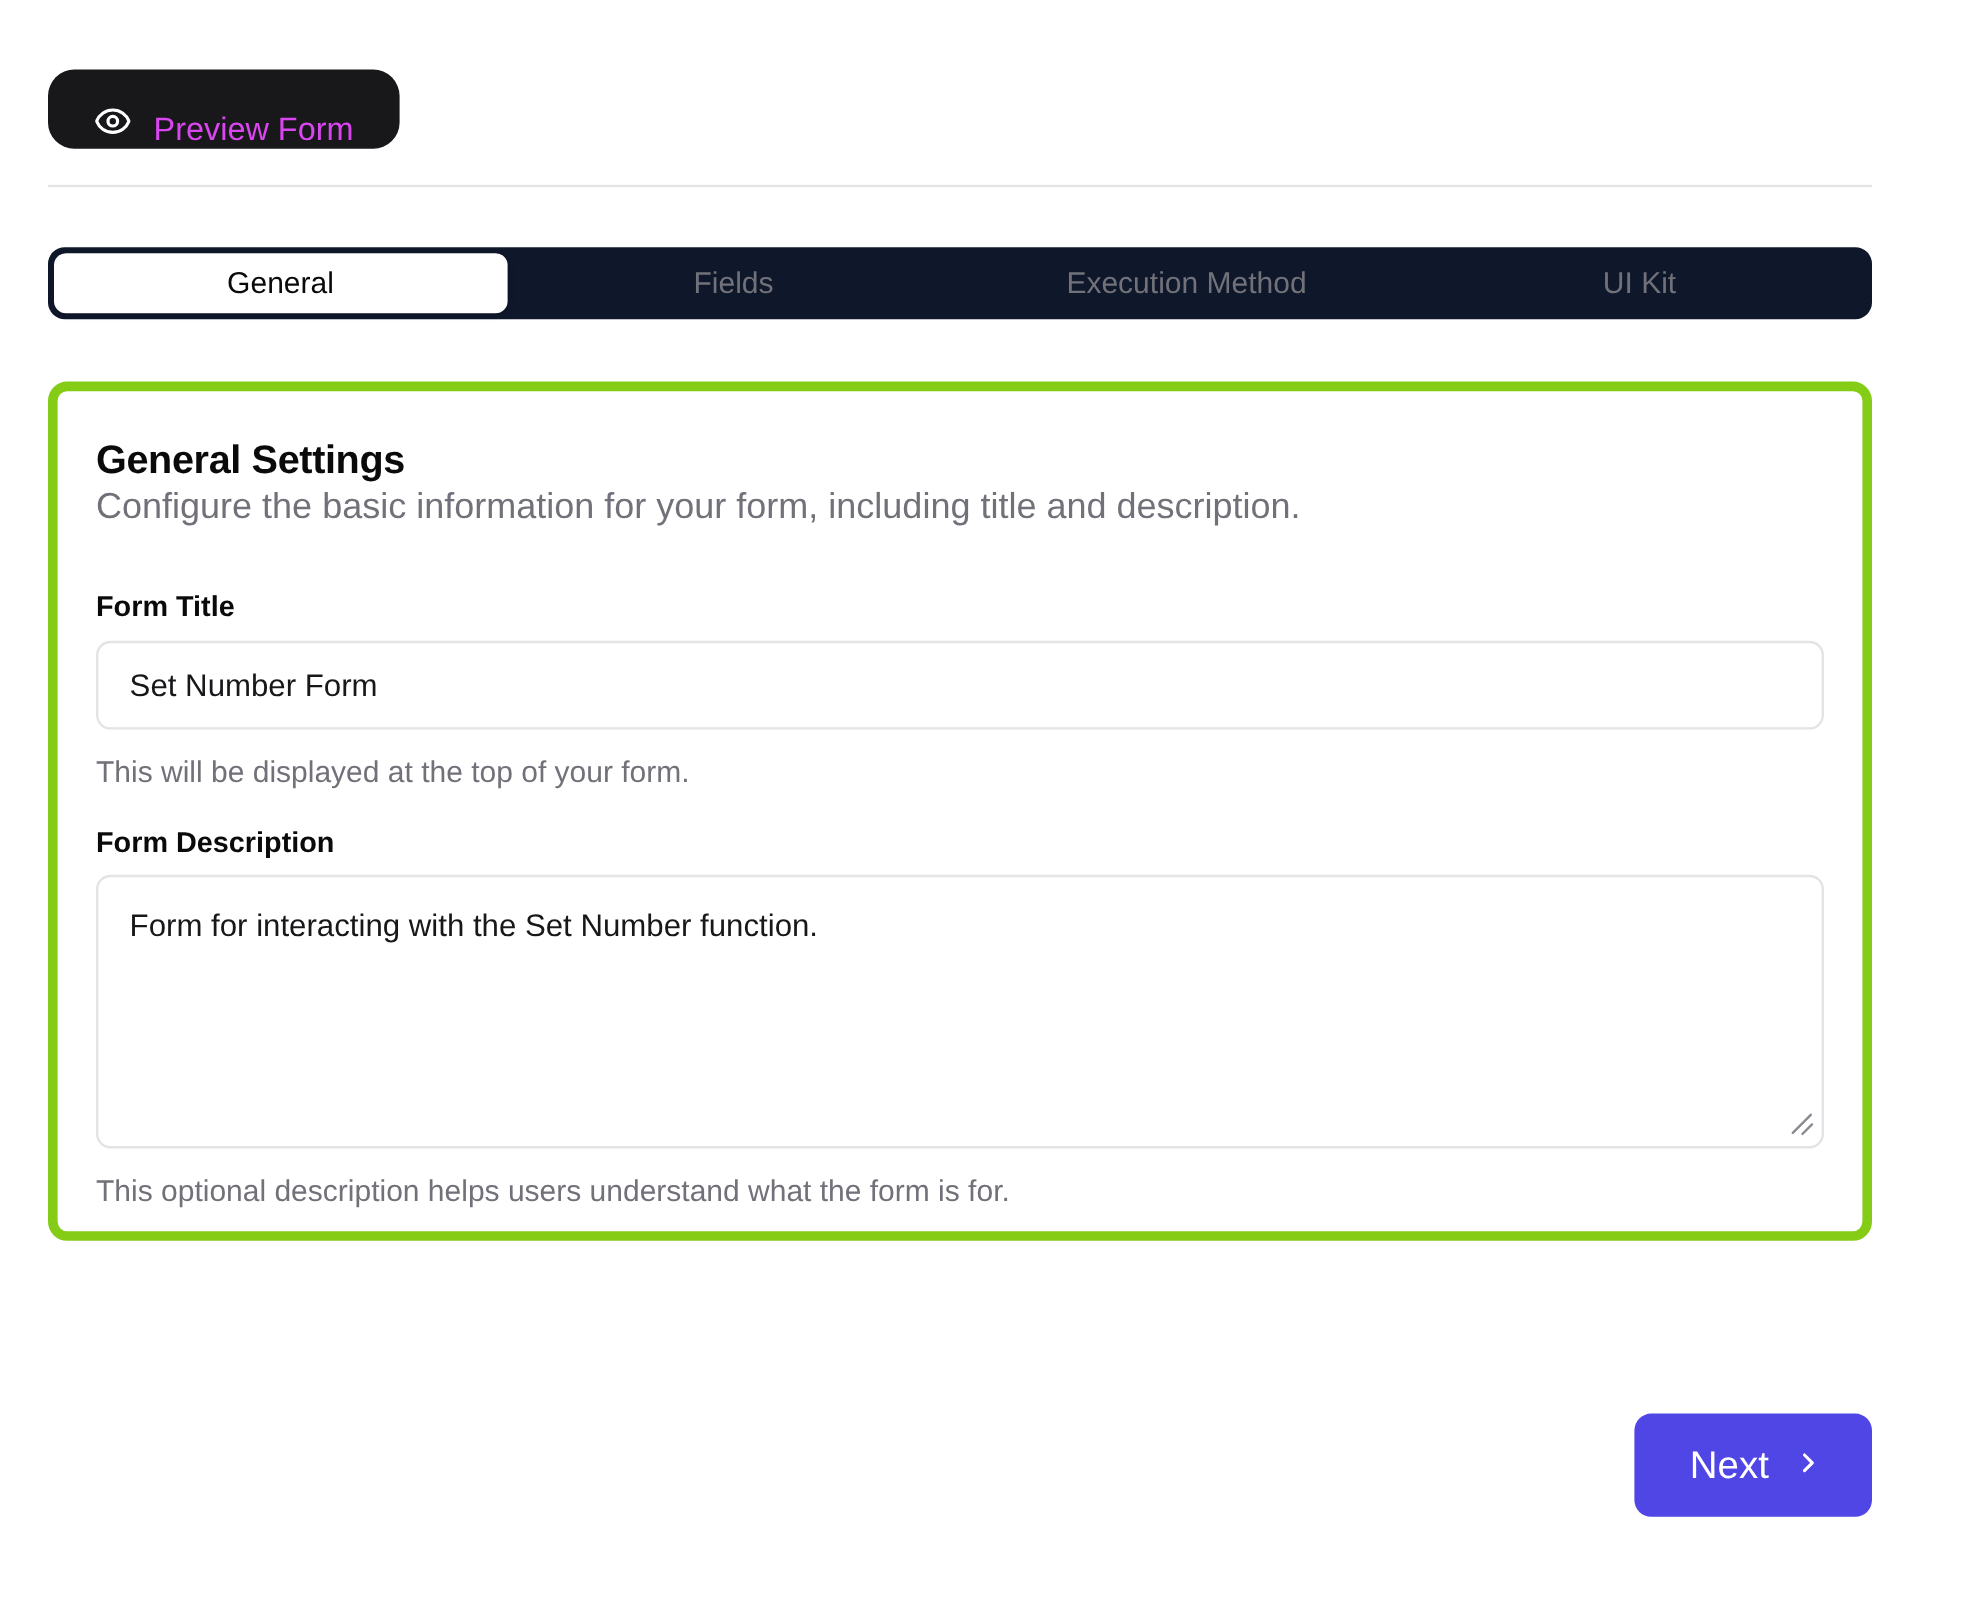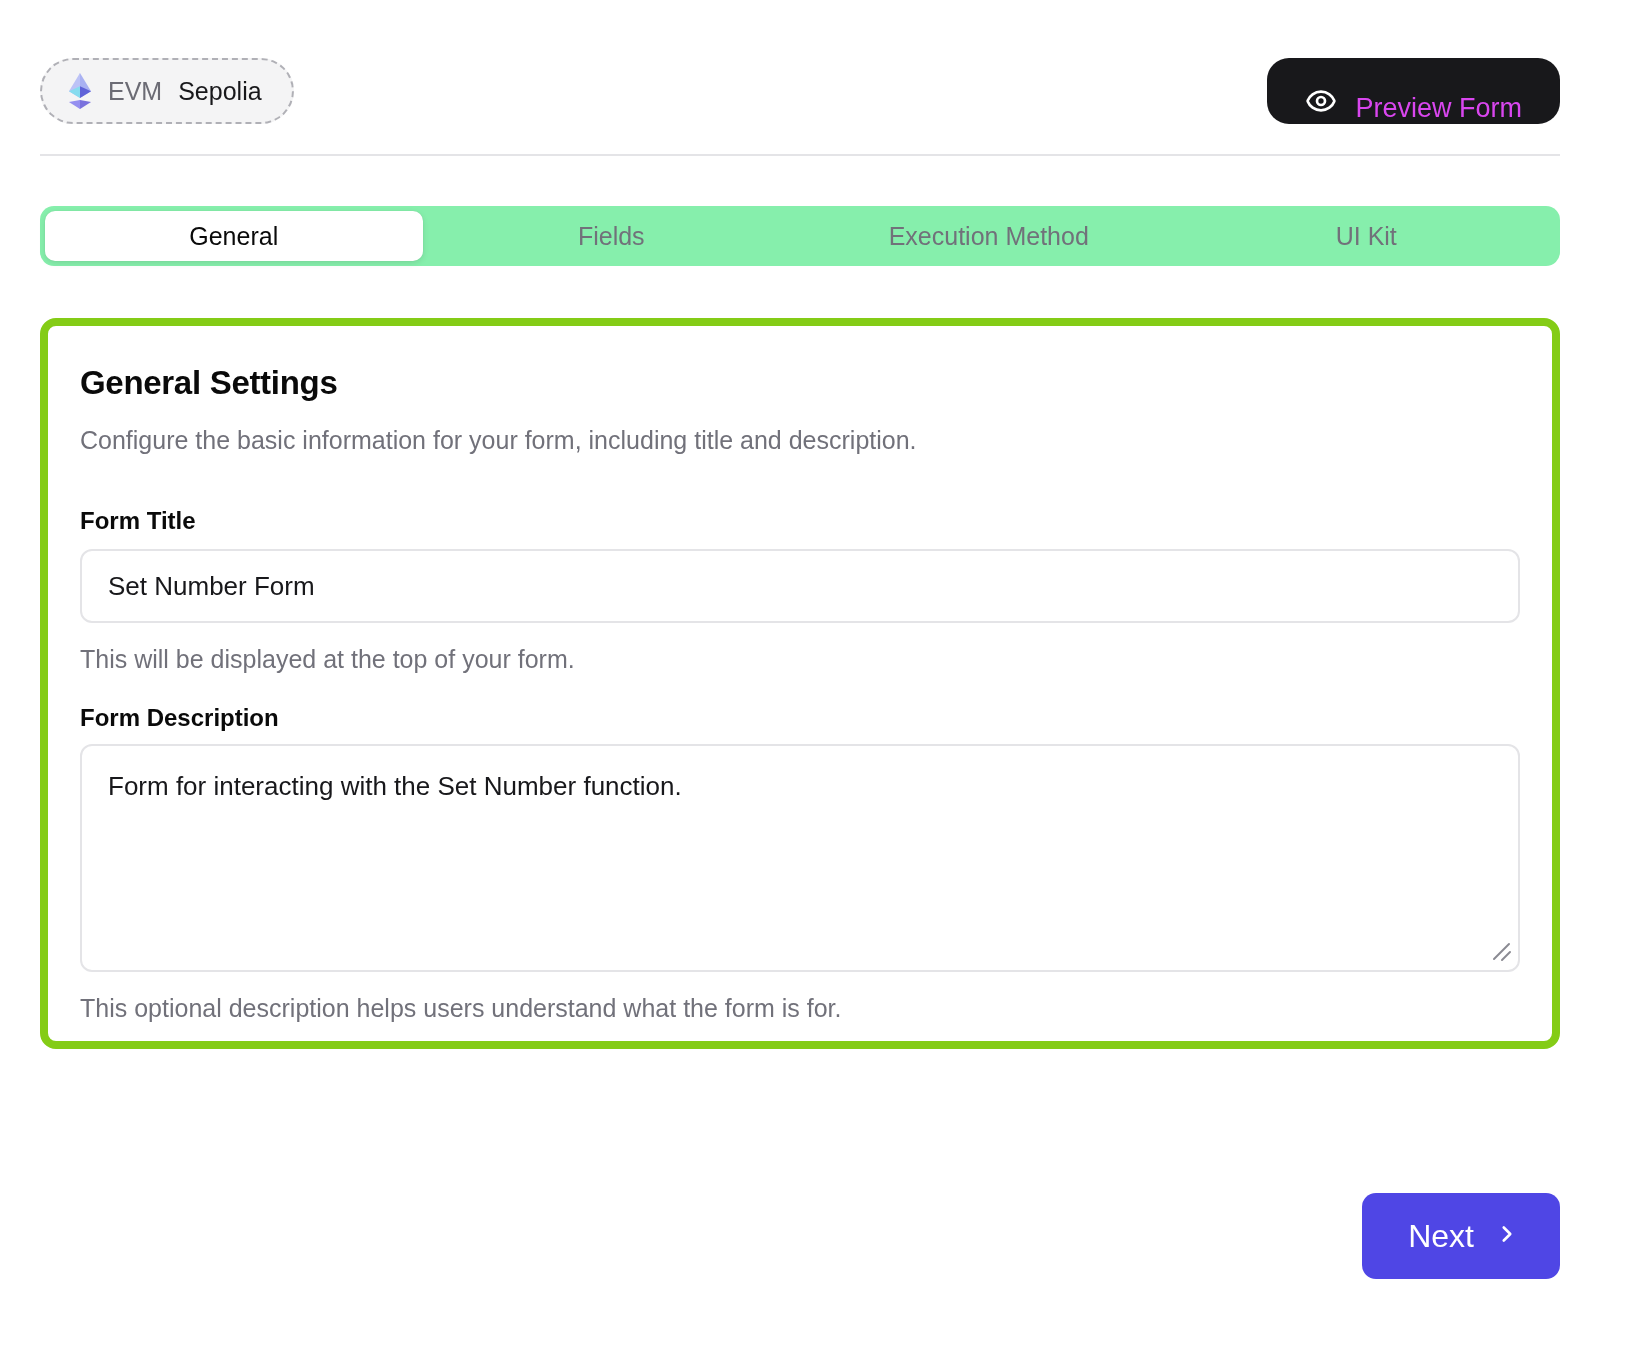--- a/index.html
+++ b/index.html
@@ -53,21 +53,21 @@
   .header-divider {
     margin-top: 30px;
     border: none;
     border-top: 2px solid #e4e4e7;
   }
 
   
   .tabbar {
     margin-top: 50px;
     height: 60px;
-    background: #86efac;
+    background: #0f172a;
     border-radius: 14px;
     padding: 5px;
     display: grid;
     grid-template-columns: repeat(4, 1fr);
   }
   .tab {
     display: flex;
     align-items: center;
     justify-content: center;
     font-size: 25px;
@@ -90,22 +90,22 @@
     border-radius: 16px;
     padding: 38px 32px 18px 32px;
   }
   .card h2 {
     font-size: 33px;
     font-weight: 600;
     color: #0a0a0a;
     letter-spacing: -0.3px;
   }
   .card .subtitle {
-    margin-top: 24px;
-    font-size: 25px;
+    margin-top: 4px;
+    font-size: 30px;
     color: #71717a;
   }
   .field-label {
     display: block;
     margin-top: 52px;
     font-size: 24px;
     font-weight: 600;
     color: #0a0a0a;
   }
   .text-input {
@@ -175,34 +175,20 @@
     cursor: pointer;
   }
   .next-btn svg { width: 26px; height: 26px; }
 </style>
 </head>
 <body>
 
 <div class="container">
 
   <div class="header">
-    <div class="network-badge">
-      <span>
-        <svg class="eth-icon" viewBox="0 0 256 417" xmlns="http://www.w3.org/2000/svg">
-          <polygon fill="#a9b1f2" points="127.9,0 124.5,11.9 124.5,285.2 127.9,288.6 255.9,212.3"></polygon>
-          <polygon fill="#bcc2f6" points="127.9,0 0,212.3 127.9,288.6 127.9,154.2"></polygon>
-          <polygon fill="#7a71dd" points="127.9,312.2 126,314.5 126,411.9 127.9,417.4 256,336.1"></polygon>
-          <polygon fill="#958ff0" points="127.9,417.4 127.9,312.2 0,336.1"></polygon>
-          <polygon fill="#5f62d8" points="127.9,288.6 255.9,212.3 127.9,154.2"></polygon>
-          <polygon fill="#86dcef" points="0,212.3 127.9,288.6 127.9,154.2"></polygon>
-        </svg>
-      </span>
-      <span class="proto">EVM</span>
-      <span class="net">Sepolia</span>
-    </div>
 
     <button class="preview-btn">
       <span>
         <svg viewBox="0 0 24 24" fill="none" stroke="#ffffff" stroke-width="2" stroke-linecap="round" stroke-linejoin="round">
           <path d="M2.06 12.35a1 1 0 0 1 0-.7C3.42 8.1 7.22 5 12 5s8.58 3.1 9.94 6.65a1 1 0 0 1 0 .7C20.58 15.9 16.78 19 12 19s-8.58-3.1-9.94-6.65Z"></path>
           <circle cx="12" cy="12" r="3"></circle>
         </svg>
       </span>
       <span>Preview Form</span>
     </button>

